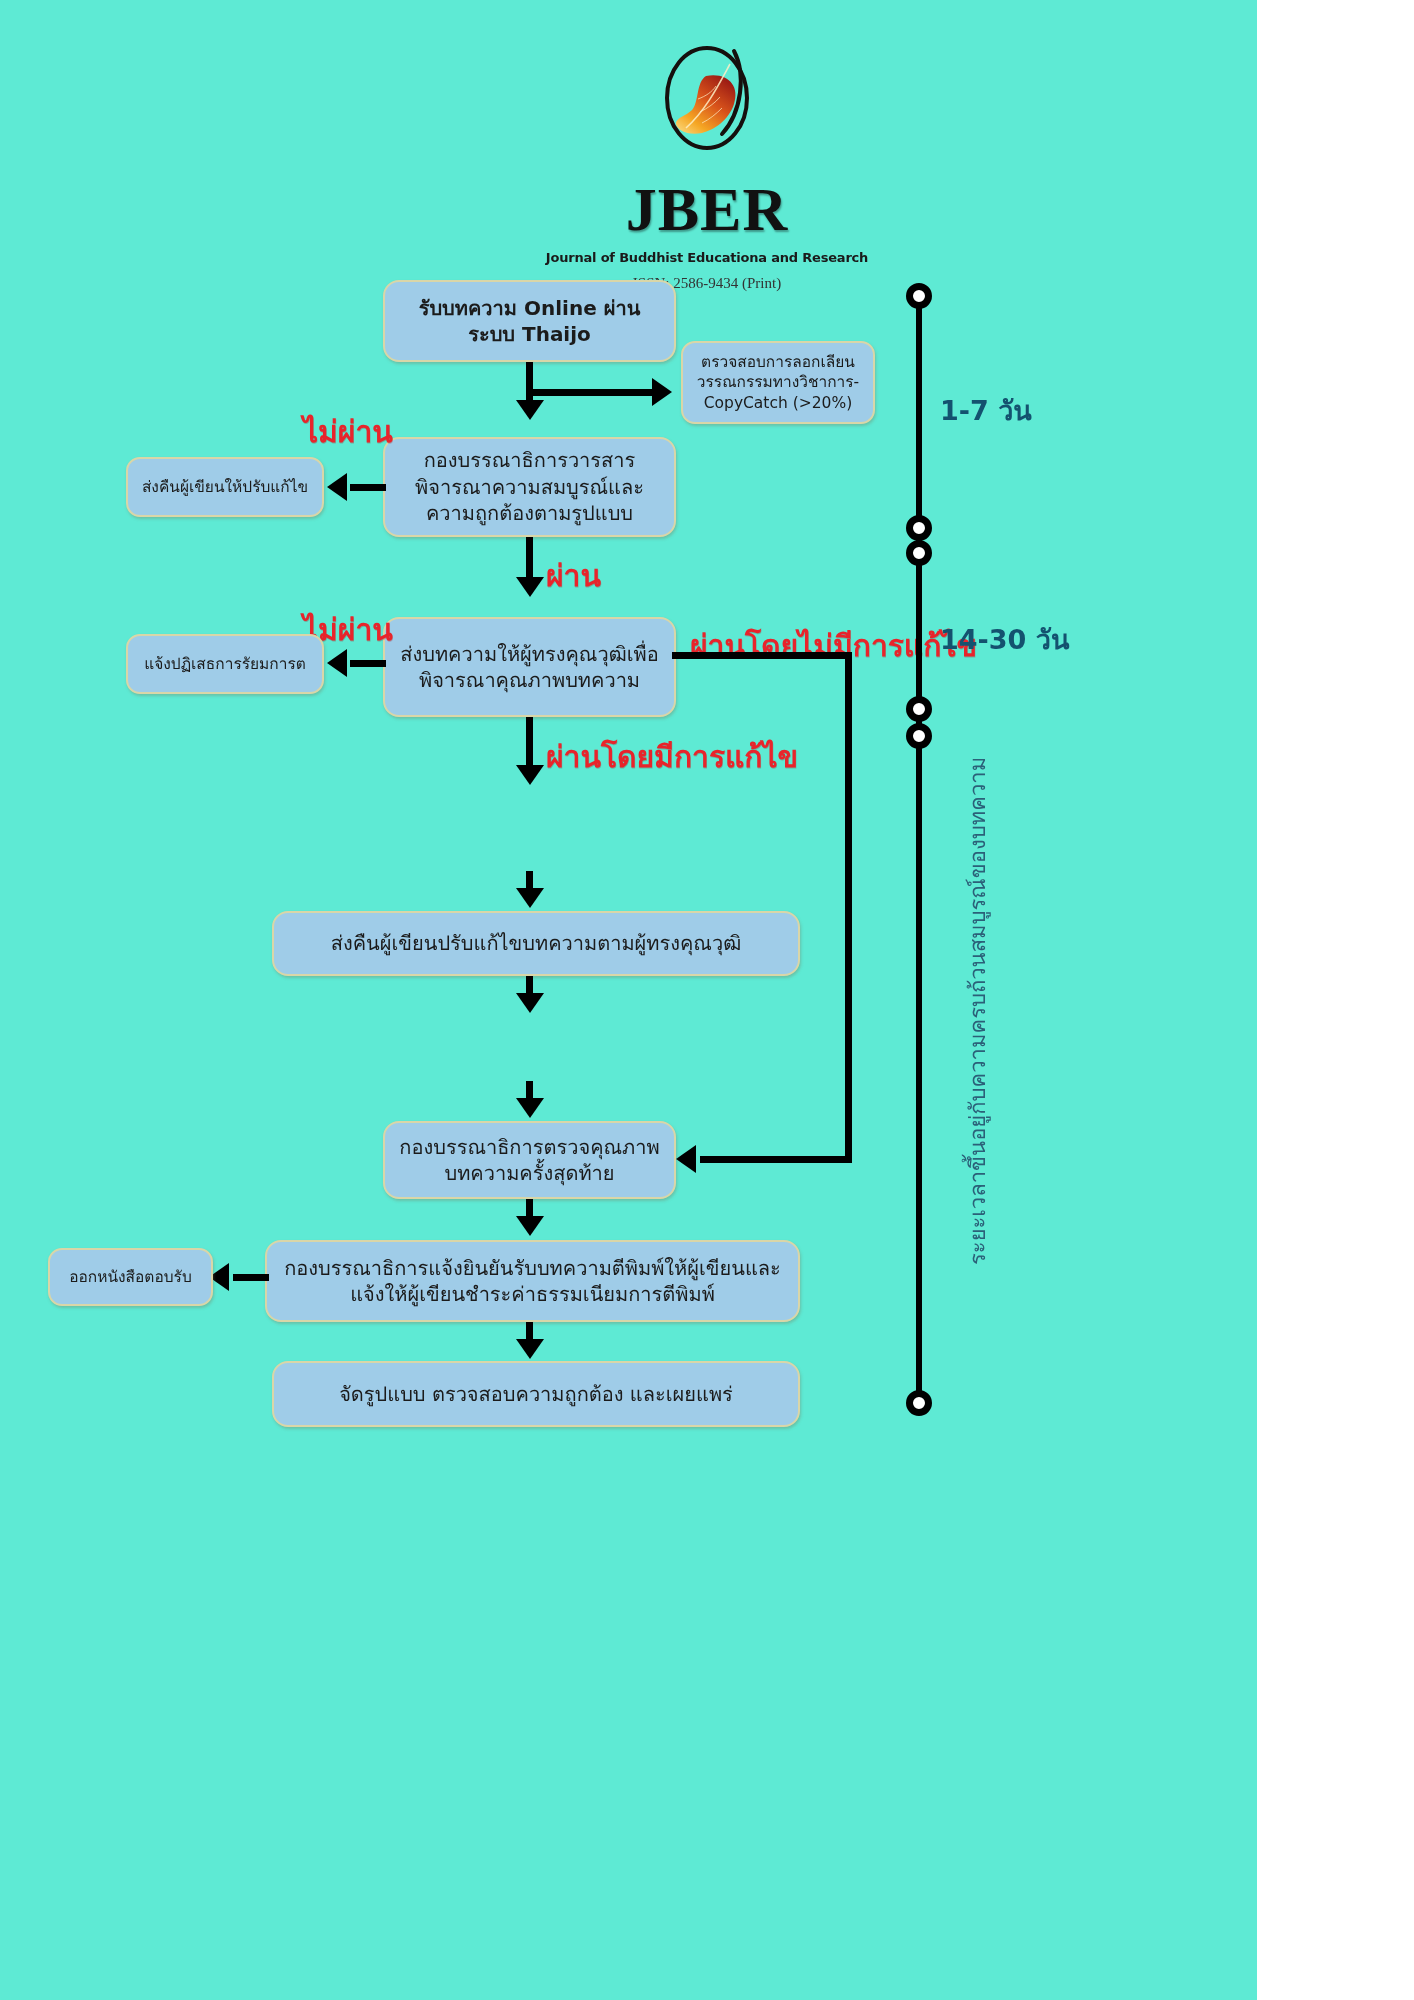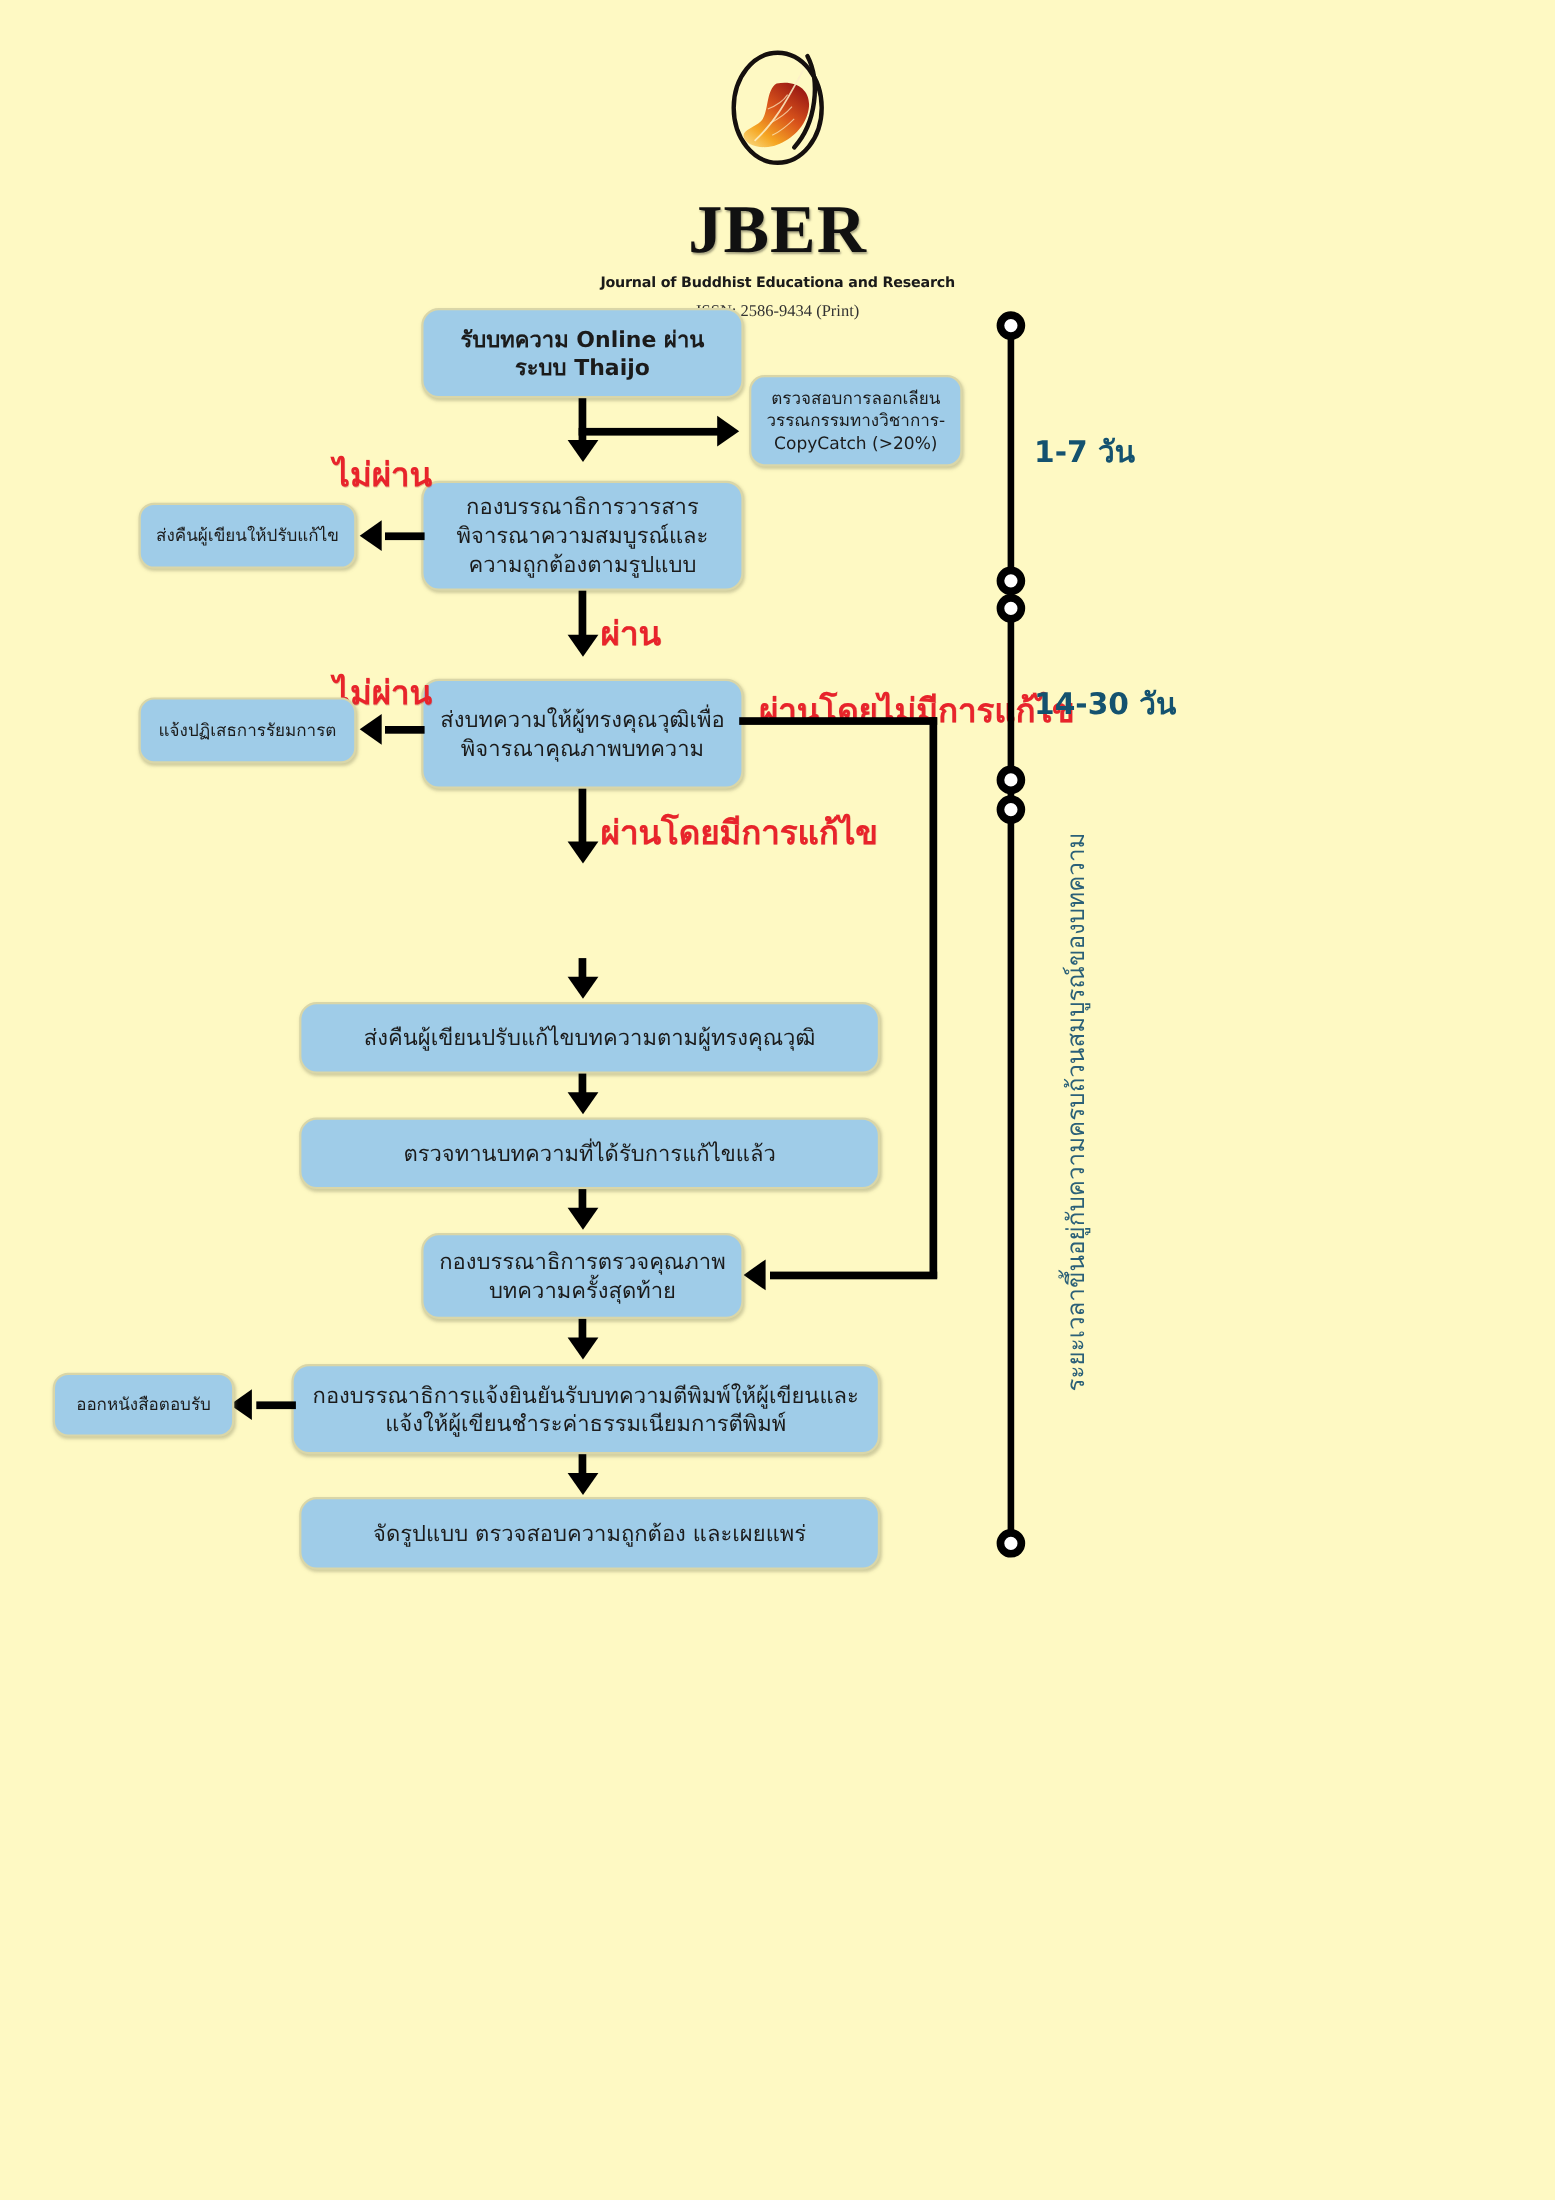--- a/index.html
+++ b/index.html
@@ -5,23 +5,23 @@
   html, body {
     margin: 0;
     padding: 0;
     background: #ffffff;
   }
   body {
     font-family: "Liberation Sans", "DejaVu Sans", sans-serif;
   }
   #page {
     position: relative;
-    width: 1414px;
+    width: 1257px;
     height: 2000px;
-    background: #fef9c3;
+    background: #5eead4;
     overflow: hidden;
   }
 
   
   .masthead {
     position: absolute;
     left: 0;
     top: 34px;
     width: 1414px;
     text-align: center;
@@ -230,21 +230,20 @@
 
 
   <div class="line vline" style="left:526px; top:871px; width:7px; height:22px;"></div>
   <div class="arrow arrow-down" style="left:516px; top:888px;"></div>
 
   <div class="node" style="left:272px; top:911px; width:528px; height:65px;">ส่งคืนผู้เขียนปรับแก้ไขบทความตามผู้ทรงคุณวุฒิ</div>
 
   <div class="line vline" style="left:526px; top:976px; width:7px; height:22px;"></div>
   <div class="arrow arrow-down" style="left:516px; top:993px;"></div>
 
-  <div class="node" style="left:272px; top:1016px; width:528px; height:65px;">ตรวจทานบทความที่ได้รับการแก้ไขแล้ว</div>
 
   <div class="line vline" style="left:526px; top:1081px; width:7px; height:22px;"></div>
   <div class="arrow arrow-down" style="left:516px; top:1098px;"></div>
 
   <div class="node" style="left:383px; top:1121px; width:293px; height:78px;">กองบรรณาธิการตรวจคุณภาพบทความครั้งสุดท้าย</div>
 
   <div class="line vline" style="left:526px; top:1199px; width:7px; height:22px;"></div>
   <div class="arrow arrow-down" style="left:516px; top:1216px;"></div>
 
   <div class="node" style="left:265px; top:1240px; width:535px; height:82px;">กองบรรณาธิการแจ้งยินยันรับบทความตีพิมพ์ให้ผู้เขียนและแจ้งให้ผู้เขียนชำระค่าธรรมเนียมการตีพิมพ์</div>

